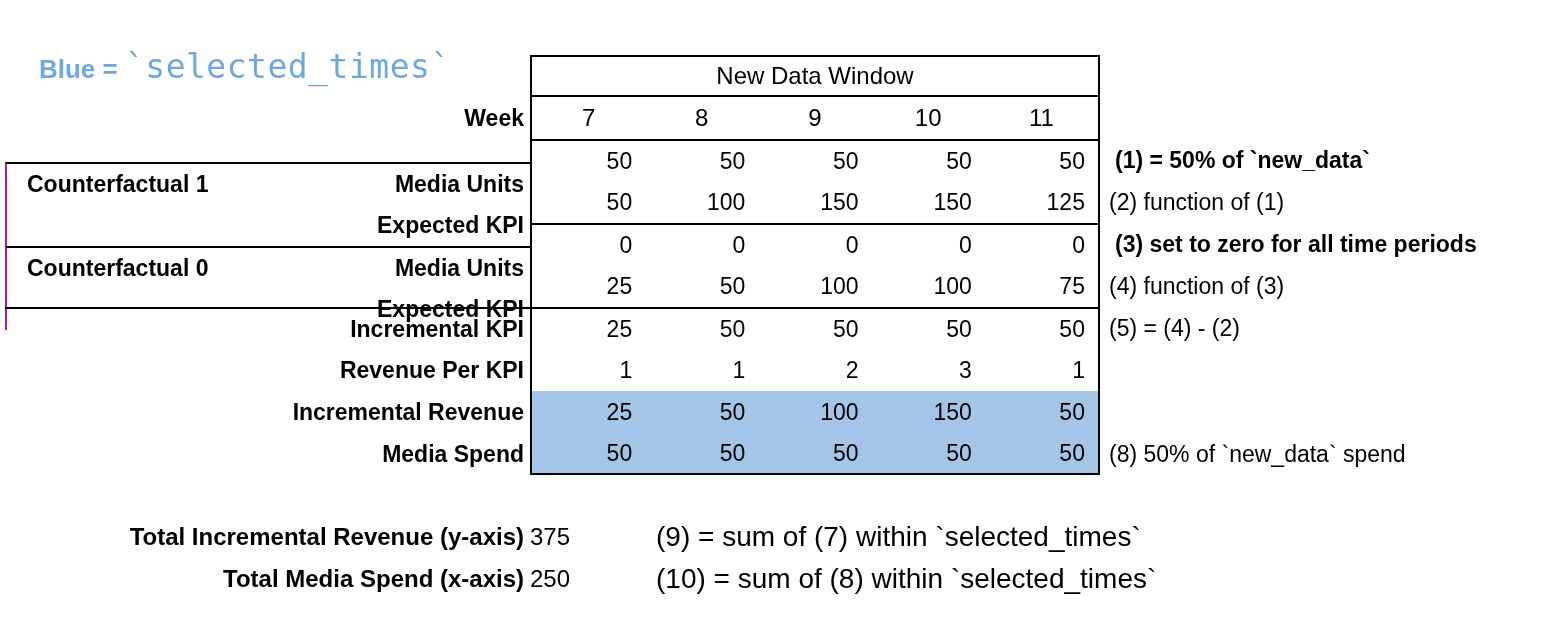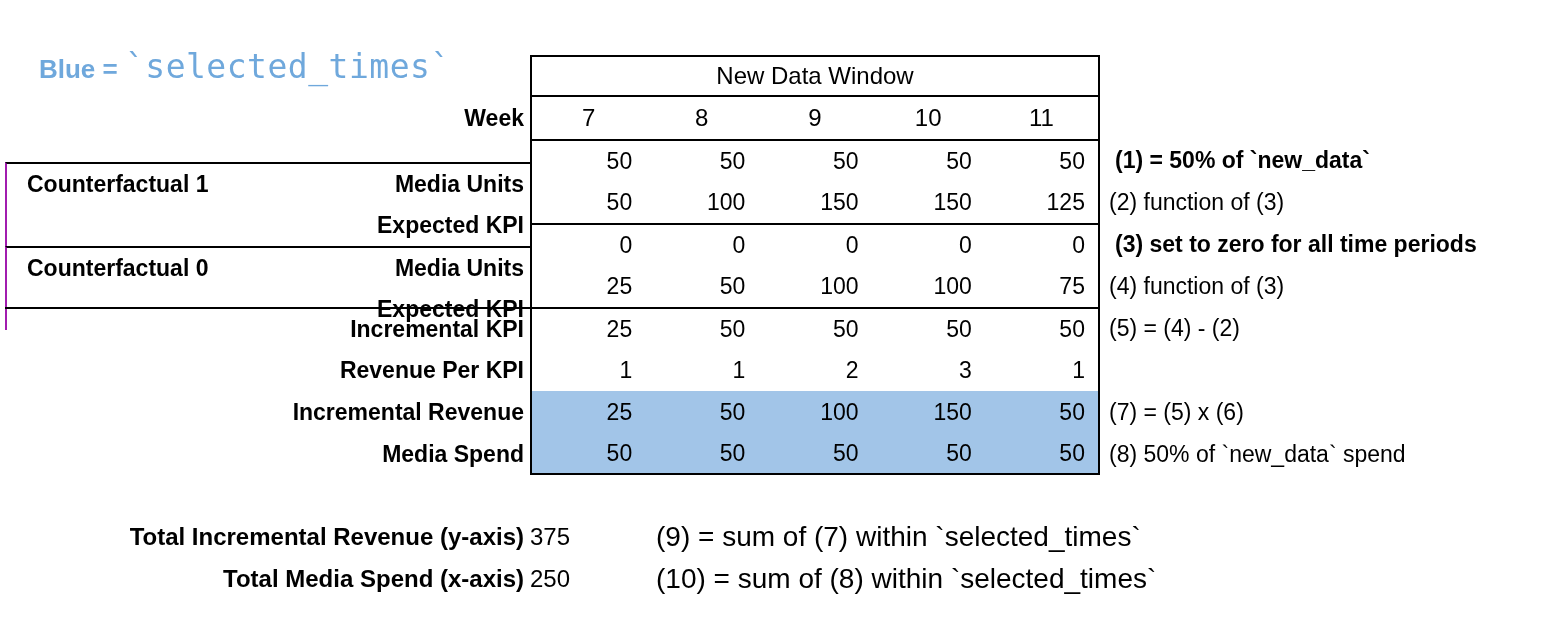--- a/index.html
+++ b/index.html
@@ -90,21 +90,21 @@
         <div class="c-group"></div>
         <div class="c-rowlabel">Expected KPI</div>
       </div>
       <div class="c-data">
         <div class="dc">50</div>
         <div class="dc">100</div>
         <div class="dc">150</div>
         <div class="dc">150</div>
         <div class="dc">125</div>
       </div>
-      <div class="c-note">(2) function of (3)</div>
+      <div class="c-note">(2) function of (1)</div>
     </div>
 
     <div class="t-row">
       <div class="c-label lr-left lr-top">
         <div class="c-group">Counterfactual 0</div>
         <div class="c-rowlabel">Media Units</div>
       </div>
       <div class="c-data d-top">
         <div class="dc">0</div>
         <div class="dc">0</div>
@@ -164,21 +164,20 @@
         <div class="c-group"></div>
         <div class="c-rowlabel">Incremental Revenue</div>
       </div>
       <div class="c-data d-blue">
         <div class="dc">25</div>
         <div class="dc">50</div>
         <div class="dc">100</div>
         <div class="dc">150</div>
         <div class="dc">50</div>
       </div>
-      <div class="c-note">(7) = (5) x (6)</div>
     </div>
 
     <div class="t-row">
       <div class="c-label">
         <div class="c-group"></div>
         <div class="c-rowlabel">Media Spend</div>
       </div>
       <div class="c-data d-blue d-bottom">
         <div class="dc">50</div>
         <div class="dc">50</div>

